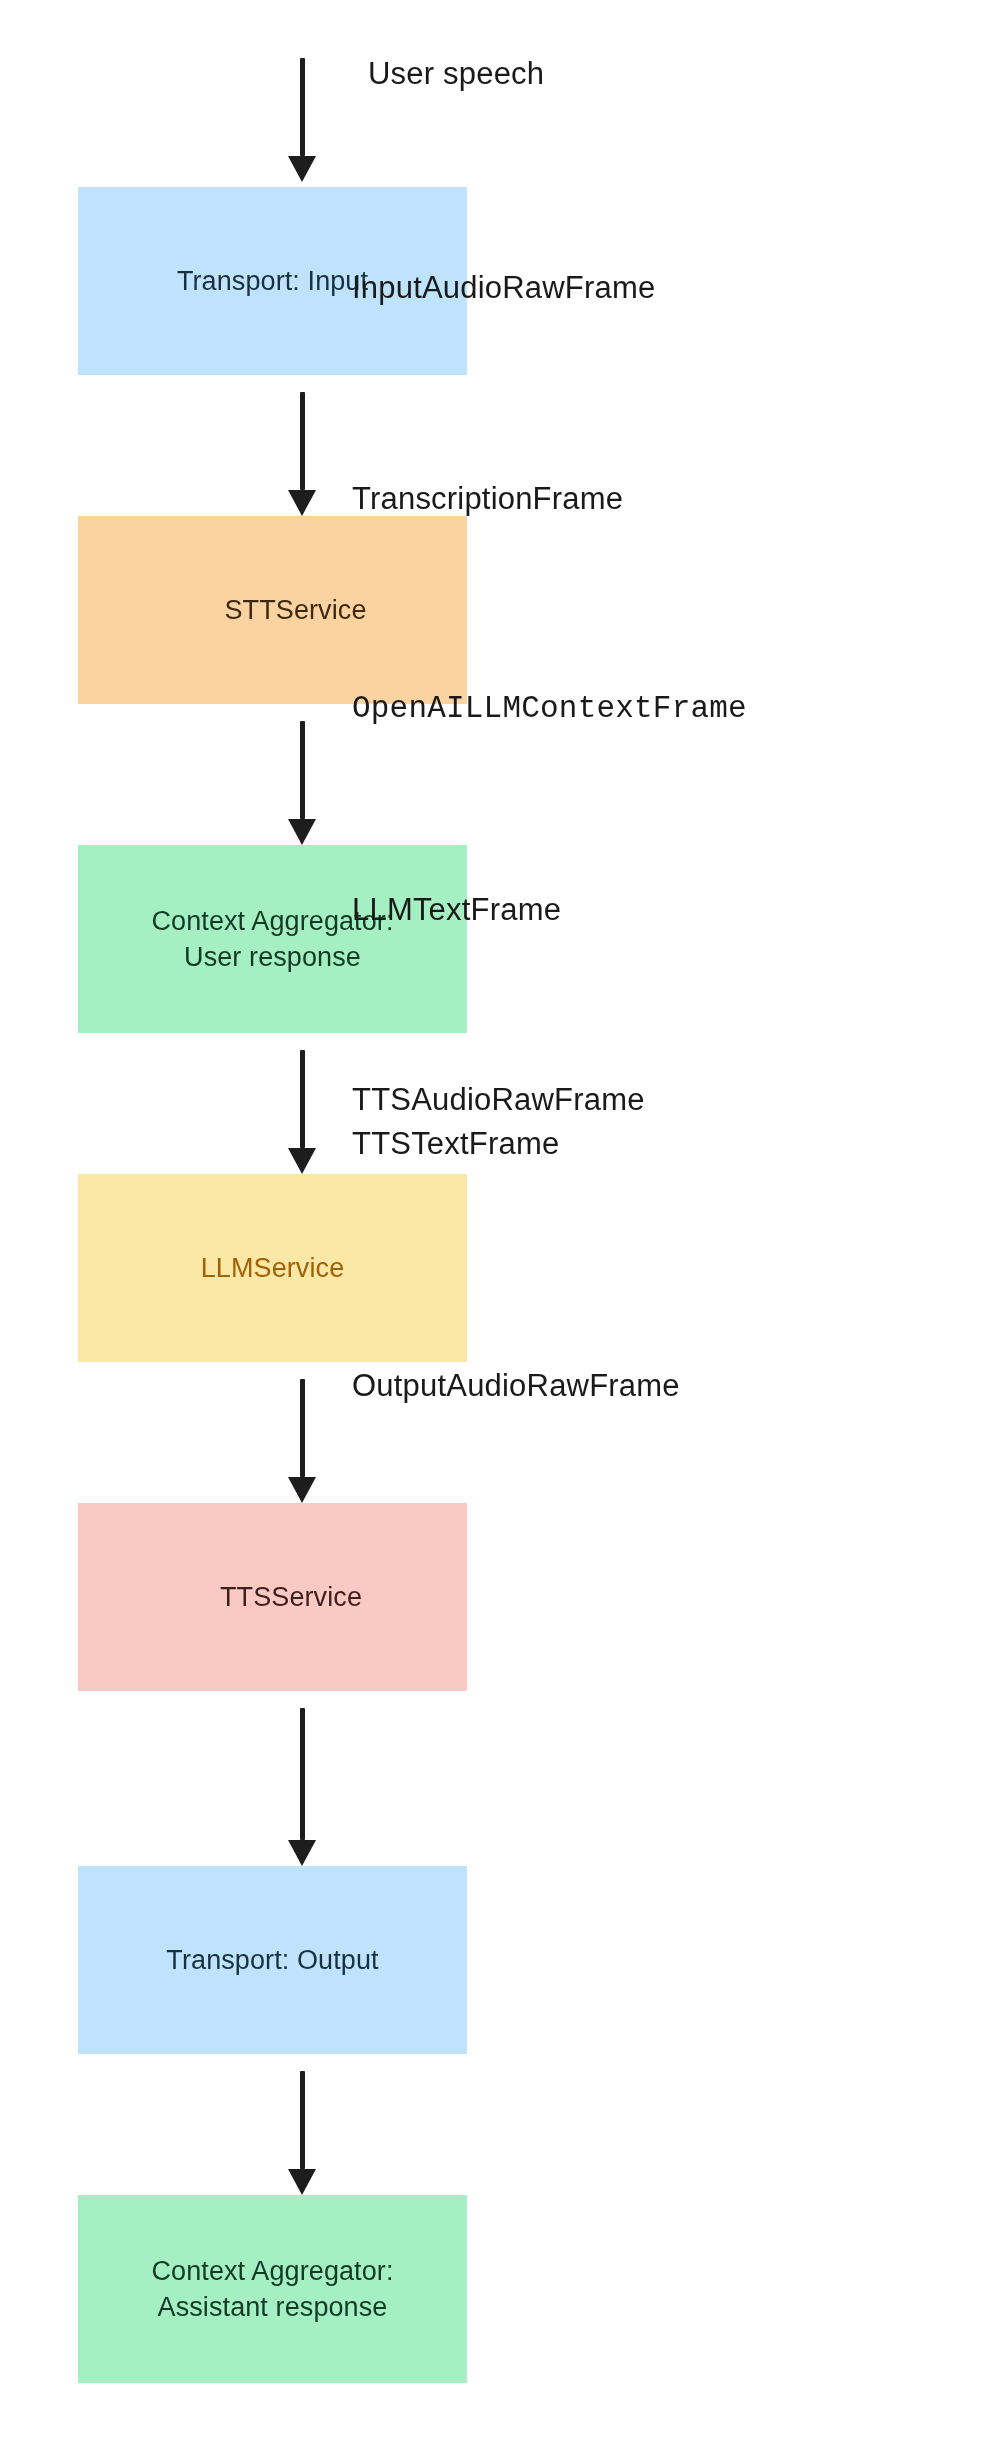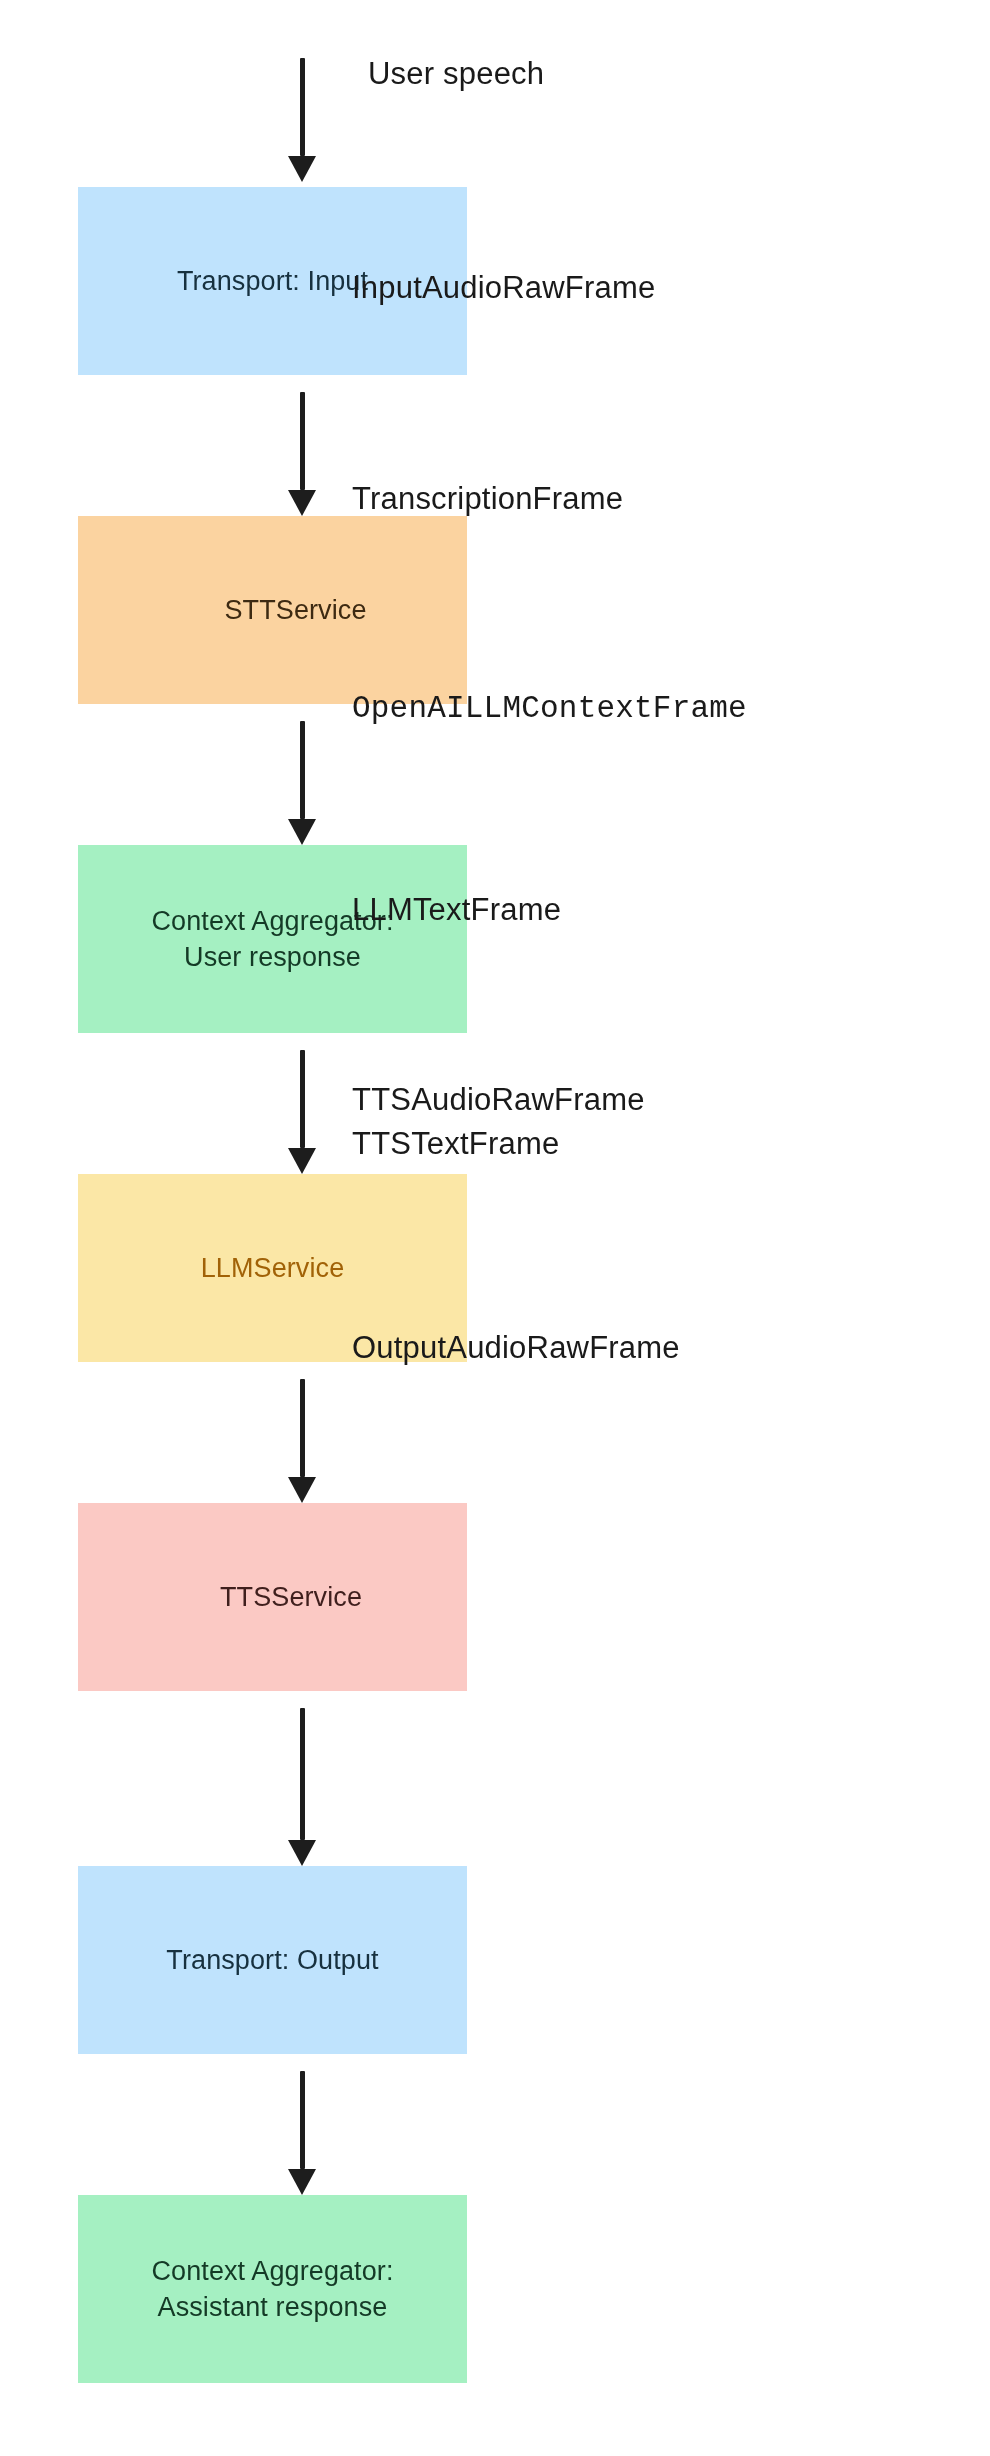--- a/index.html
+++ b/index.html
@@ -159,21 +159,21 @@
   </div>
 
   <div class="node blue" style="top:1866px; height:188px;">
     <span class="node-line">Transport: Output</span>
   </div>
 
   <div class="edge" style="top:2071px; height:124px;">
     <div class="shaft" style="height:98px;"></div>
     <div class="head"></div>
   </div>
-  <div class="edge-label" style="left:352px; top:1326px;">
+  <div class="edge-label" style="left:352px; top:1364px;">
     <span class="lbl-line">OutputAudioRawFrame</span>
   </div>
 
   <div class="node green" style="top:2195px; height:188px;">
     <span class="node-line">Context Aggregator:</span>
     <span class="node-line">Assistant response</span>
   </div>
 
 </div>
 

